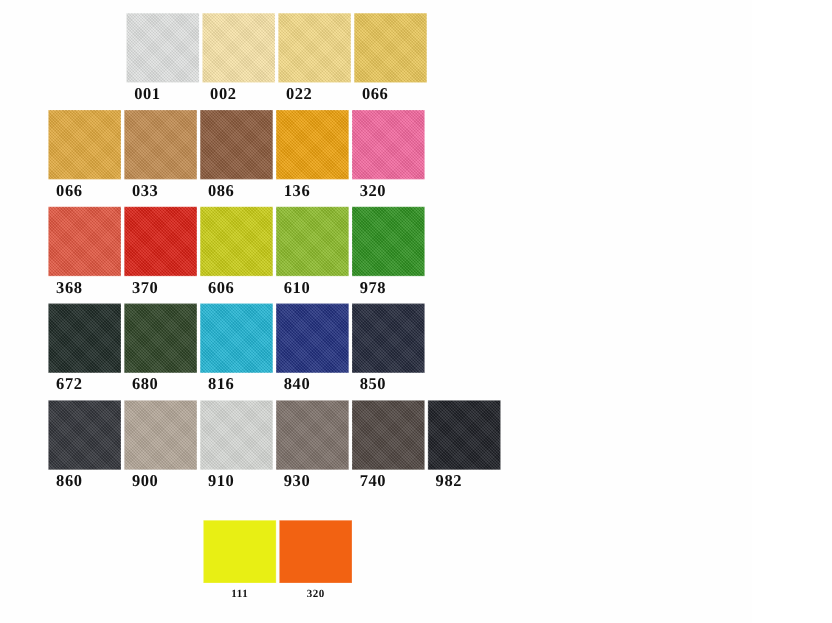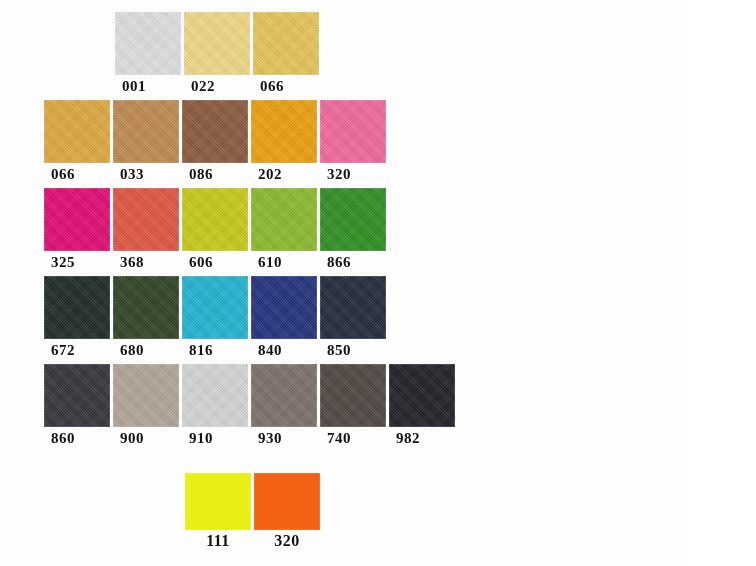--- a/index.html
+++ b/index.html
@@ -71,33 +71,37 @@
     padding-left: 7px;
     letter-spacing: 0.5px;
     white-space: nowrap;
   }
   .swatch-row.row-neon .swatch-chip {
     height: 57px;
   }
   .swatch-row.row-neon .swatch-label {
     text-align: center;
     padding-left: 0;
-    font-size: 16px;
+    font-size: 10px;
   }
 </style>
 </head>
 <body>
 
 <div id="swatch-card" style="background: rgb(254, 254, 254);">
     <div class="swatch-row" style="left: 115px; top: 12px;">
       <div class="swatch-cell">
         <div class="swatch-chip" title="001" style="background: rgb(223, 225, 224);"></div>
         <div class="swatch-label">001</div>
       </div>
       <div class="swatch-cell">
+        <div class="swatch-chip" title="002" style="background: rgb(247, 227, 168);"></div>
+        <div class="swatch-label">002</div>
+      </div>
+      <div class="swatch-cell">
         <div class="swatch-chip" title="022" style="background: rgb(242, 217, 135);"></div>
         <div class="swatch-label">022</div>
       </div>
       <div class="swatch-cell">
         <div class="swatch-chip" title="066" style="background: rgb(232, 198, 90);"></div>
         <div class="swatch-label">066</div>
       </div>
     </div>
     <div class="swatch-row" style="left: 44px; top: 100px;">
       <div class="swatch-cell">
@@ -107,47 +111,47 @@
       <div class="swatch-cell">
         <div class="swatch-chip" title="033" style="background: rgb(192, 139, 80);"></div>
         <div class="swatch-label">033</div>
       </div>
       <div class="swatch-cell">
         <div class="swatch-chip" title="086" style="background: rgb(138, 90, 60);"></div>
         <div class="swatch-label">086</div>
       </div>
       <div class="swatch-cell">
         <div class="swatch-chip" title="136" style="background: rgb(236, 161, 14);"></div>
-        <div class="swatch-label">202</div>
+        <div class="swatch-label">136</div>
       </div>
       <div class="swatch-cell">
         <div class="swatch-chip" title="320" style="background: rgb(242, 104, 158);"></div>
         <div class="swatch-label">320</div>
       </div>
     </div>
     <div class="swatch-row" style="left: 44px; top: 188px;">
       <div class="swatch-cell">
-        <div class="swatch-chip" title="325" style="background: rgb(227, 10, 114);"></div>
-        <div class="swatch-label">325</div>
-      </div>
-      <div class="swatch-cell">
         <div class="swatch-chip" title="368" style="background: rgb(224, 86, 64);"></div>
         <div class="swatch-label">368</div>
       </div>
       <div class="swatch-cell">
+        <div class="swatch-chip" title="370" style="background: rgb(216, 31, 20);"></div>
+        <div class="swatch-label">370</div>
+      </div>
+      <div class="swatch-cell">
         <div class="swatch-chip" title="606" style="background: rgb(200, 204, 22);"></div>
         <div class="swatch-label">606</div>
       </div>
       <div class="swatch-cell">
         <div class="swatch-chip" title="610" style="background: rgb(140, 187, 44);"></div>
         <div class="swatch-label">610</div>
       </div>
       <div class="swatch-cell">
         <div class="swatch-chip" title="616" style="background: rgb(46, 144, 32);"></div>
-        <div class="swatch-label">866</div>
+        <div class="swatch-label">978</div>
       </div>
     </div>
     <div class="swatch-row" style="left: 44px; top: 276px; justify-content: center;">
       <div class="swatch-cell">
         <div class="swatch-chip" title="672" style="background: rgb(30, 42, 38);"></div>
         <div class="swatch-label">672</div>
       </div>
       <div class="swatch-cell">
         <div class="swatch-chip" title="680" style="background: rgb(46, 68, 38);"></div>
         <div class="swatch-label">680</div>

